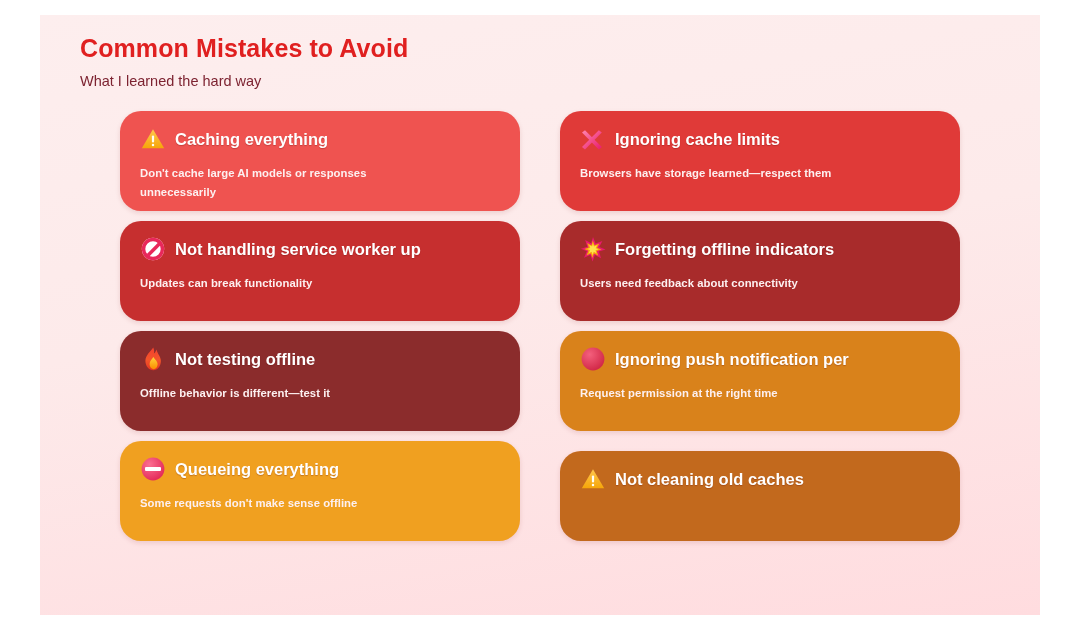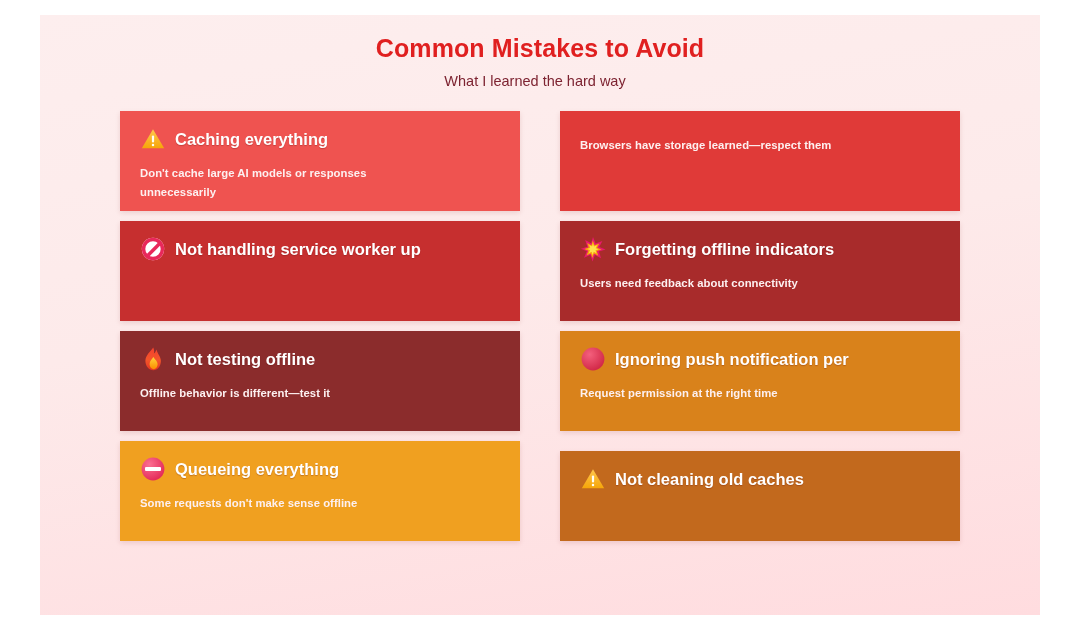--- a/index.html
+++ b/index.html
@@ -20,22 +20,22 @@
     left: 40px;
     top: 15px;
     width: 1000px;
     height: 600px;
     background: linear-gradient(170deg, #fdeeee 0%, #fdeaea 45%, #ffdcdf 100%);
     box-sizing: border-box;
   }
 
   
   #header {
-    text-align: center;
     padding-top: 18px;
+    padding-left: 40px;
   }
   #page-title {
     margin: 0;
     font-size: 25px;
     font-weight: bold;
     color: #e02020;
     letter-spacing: 0.1px;
     line-height: 1.25;
   }
   #page-subtitle {
@@ -54,21 +54,21 @@
     width: 880px;
     display: grid;
     grid-template-columns: 440px 440px;
     grid-auto-rows: 110px;
     column-gap: 0px;
     row-gap: 0px;
   }
   .mistake-card {
     position: relative;
     margin: 0 20px 10px 20px;
-    border-radius: 0;
+    border-radius: 21px;
     box-sizing: border-box;
     padding: 14px 34px 12px 20px;
     overflow: hidden;
     box-shadow: 0 2px 5px rgba(120, 20, 20, 0.13);
   }
   .card-head {
     display: flex;
     align-items: center;
     gap: 9px;
     height: 28px;
@@ -125,33 +125,49 @@
               <path d="M13 3.2 L24.2 22.3 L1.8 22.3 Z" fill="url(#wg)"></path>
               <rect x="11.9" y="9.4" width="2.2" height="7.2" rx="1.05" fill="#fffdf6"></rect>
               <circle cx="13" cy="19.1" r="1.25" fill="#fffdf6"></circle>
             </svg>
           </span>
           <div class="card-title">Caching everything</div>
         </div>
         <div class="card-desc">Don't cache large AI models or responses unnecessarily</div>
       </div>
       <div class="mistake-card" style="background: rgb(224, 58, 56);">
+        <div class="card-head">
+          <span class="card-icon">
+            <svg width="26" height="26" viewBox="0 0 26 26">
+              <defs>
+                <linearGradient id="xg" x1="0" y1="0" x2="1" y2="1">
+                  <stop offset="0" stop-color="#ff85b0"></stop>
+                  <stop offset="1" stop-color="#e8196c"></stop>
+                </linearGradient>
+              </defs>
+              <path d="M5 4.2 L21.8 21 L18.8 23.4 L2 6.6 Z" fill="url(#xg)"></path>
+              <path d="M21.8 6.6 L5 23.4 L2 21 L18.8 4.2 Z" fill="url(#xg)"></path>
+            </svg>
+          </span>
+          <div class="card-title">Ignoring cache limits</div>
+        </div>
         <div class="card-desc">Browsers have storage learned—respect them</div>
       </div>
       <div class="mistake-card" style="background: rgb(198, 47, 47);">
         <div class="card-head">
           <span class="card-icon">
             <svg width="26" height="26" viewBox="0 0 26 26">
               <circle cx="13" cy="13" r="11.2" fill="#ffffff"></circle>
               <path d="M13 1.8 a11.2 11.2 0 1 1 0 22.4 a11.2 11.2 0 1 1 0-22.4 z M13 5.3 a7.7 7.7 0 1 0 0 15.4 a7.7 7.7 0 1 0 0-15.4 z" fill="#e8285a"></path>
               <path d="M6.6 18.2 L18.2 6.6 L20.7 9.1 L9.1 20.7 Z" fill="#e8285a"></path>
             </svg>
           </span>
           <div class="card-title">Not handling service worker up</div>
         </div>
+        <div class="card-desc">Updates can break functionality</div>
       </div>
       <div class="mistake-card" style="background: rgb(168, 43, 43);">
         <div class="card-head">
           <span class="card-icon">
             <svg width="26" height="26" viewBox="0 0 26 26">
               <path d="M13 1 L15.6 7.6 L22.4 4.9 L19.2 11.1 L25.6 13.6 L18.9 15.6 L21.1 22.3 L14.9 19 L12.6 25.4 L10.3 18.9 L4 21.8 L6.8 15.3 L0.8 12.8 L7.3 10.7 L5.2 4.1 L11.2 7.2 Z" fill="#e8196c"></path>
               <path d="M12.8 4.6 L14.6 9.3 L19.3 7.5 L17.1 11.8 L21.5 13.5 L16.8 15 L18.3 19.7 L14 17.4 L12.4 21.9 L10.8 17.4 L6.4 19.4 L8.4 14.8 L4.2 13 L8.7 11.6 L7.2 7 L11.4 9.2 Z" fill="#f7a60d"></path>
               <path d="M12.9 7.5 L14 10.5 L17.1 9.3 L15.6 12.2 L18.6 13.3 L15.5 14.2 L16.5 17.3 L13.7 15.8 L12.7 18.9 L11.6 15.8 L8.8 17.2 L10.1 14.1 L7.3 13 L10.3 12.1 L9.3 9.1 L12.1 10.5 Z" fill="#ffe14d"></path>
             </svg>
           </span>

